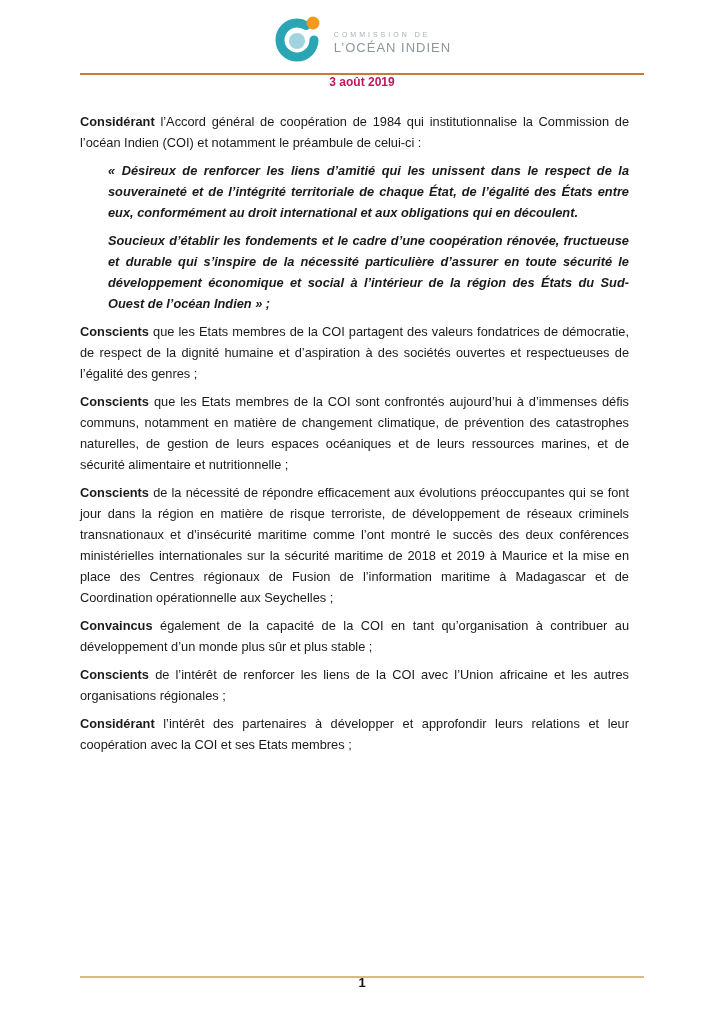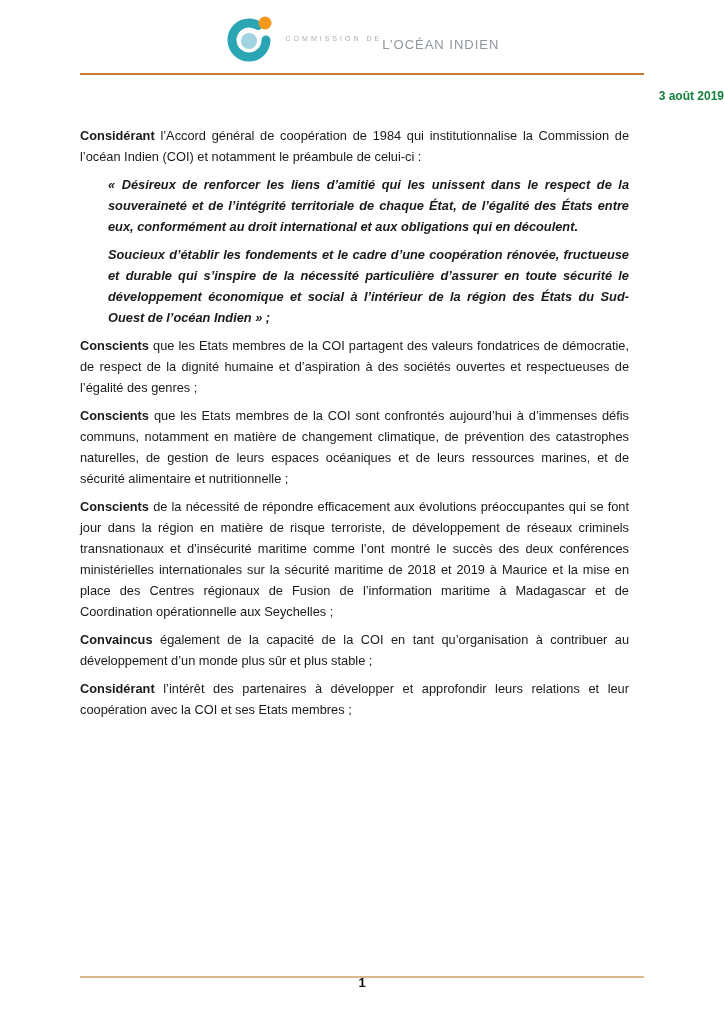--- a/index.html
+++ b/index.html
@@ -9,42 +9,41 @@
     background: #ffffff;
     font-family: "Liberation Sans", sans-serif;
     position: relative;
     overflow: hidden;
   }
   .page { position: absolute; inset: 0; }
 
   
   .header { display: flex; justify-content: center; padding-top: 13px; }
   .logo { display: flex; align-items: center; gap: 9px; }
-  .logo-text { display: flex; flex-direction: row; justify-content: center; padding-top: 10px; }
+  .logo-text { display: flex; flex-direction: column; justify-content: center; padding-top: 10px; }
   .logo-line1 { font-size: 7px; letter-spacing: 3px; color: #a8aeb3; white-space: nowrap; }
   .logo-line2 { font-size: 13px; letter-spacing: 1px; color: #8f969c; white-space: nowrap; margin-top: 2px; }
 
   .rule { border: none; height: 2px; }
   .header-rule { margin: 10px 80px 0 80px; background: #c97b35; }
 
   
   .doc-title {
     margin: 24px 80px 0 80px;
     text-align: center;
     font-size: 13.5px;
     font-weight: bold;
     letter-spacing: 0.4px;
     color: #8a8a8a;
   }
   .doc-date {
-    margin-top: 14px;
-    text-align: right;
+    text-align: center;
     font-size: 12px;
     font-weight: bold;
-    color: #15803d;
+    color: #be185d;
   }
 
   
   .doc-body {
     margin: 22px 80px 0 80px;
     font-size: 12.8px;
     line-height: 21px;
     color: #1a1a1a;
     text-align: justify;
   }
@@ -92,20 +91,21 @@
   <div class="doc-date">3 août 2019</div>
 
   <main class="doc-body" id="paragraphs">
       <p class="para"><strong>Considérant</strong> l’Accord général de coopération de 1984 qui institutionnalise la Commission de l’océan Indien (COI) et notamment le préambule de celui-ci :</p>
       <p class="para quote">« Désireux de renforcer les liens d’amitié qui les unissent dans le respect de la souveraineté et de l’intégrité territoriale de chaque État, de l’égalité des États entre eux, conformément au droit international et aux obligations qui en découlent.</p>
       <p class="para quote">Soucieux d’établir les fondements et le cadre d’une coopération rénovée, fructueuse et durable qui s’inspire de la nécessité particulière d’assurer en toute sécurité le développement économique et social à l’intérieur de la région des États du Sud-Ouest de l’océan Indien » ;</p>
       <p class="para"><strong>Conscients</strong> que les Etats membres de la COI partagent des valeurs fondatrices de démocratie, de respect de la dignité humaine et d’aspiration à des sociétés ouvertes et respectueuses de l’égalité des genres ;</p>
       <p class="para"><strong>Conscients</strong> que les Etats membres de la COI sont confrontés aujourd’hui à d’immenses défis communs, notamment en matière de changement climatique, de prévention des catastrophes naturelles, de gestion de leurs espaces océaniques et de leurs ressources marines, et de sécurité alimentaire et nutritionnelle ;</p>
       <p class="para"><strong>Conscients</strong> de la nécessité de répondre efficacement aux évolutions préoccupantes qui se font jour dans la région en matière de risque terroriste, de développement de réseaux criminels transnationaux et d’insécurité maritime comme l’ont montré le succès des deux conférences ministérielles internationales sur la sécurité maritime de 2018 et 2019 à Maurice et la mise en place des Centres régionaux de Fusion de l’information maritime à Madagascar et de Coordination opérationnelle aux Seychelles ;</p>
       <p class="para"><strong>Convaincus</strong> également de la capacité de la COI en tant qu’organisation à contribuer au développement d’un monde plus sûr et plus stable ;</p>
+      <p class="para"><strong>Conscients</strong> de l’intérêt de renforcer les liens de la COI avec l’Union africaine et les autres organisations régionales ;</p>
       <p class="para"><strong>Considérant</strong> l’intérêt des partenaires à développer et approfondir leurs relations et leur coopération avec la COI et ses Etats membres ;</p>
     </main>
 
   <footer>
     <hr class="rule footer-rule">
     <div class="page-number">1</div>
   </footer>
 
 </div>
 

